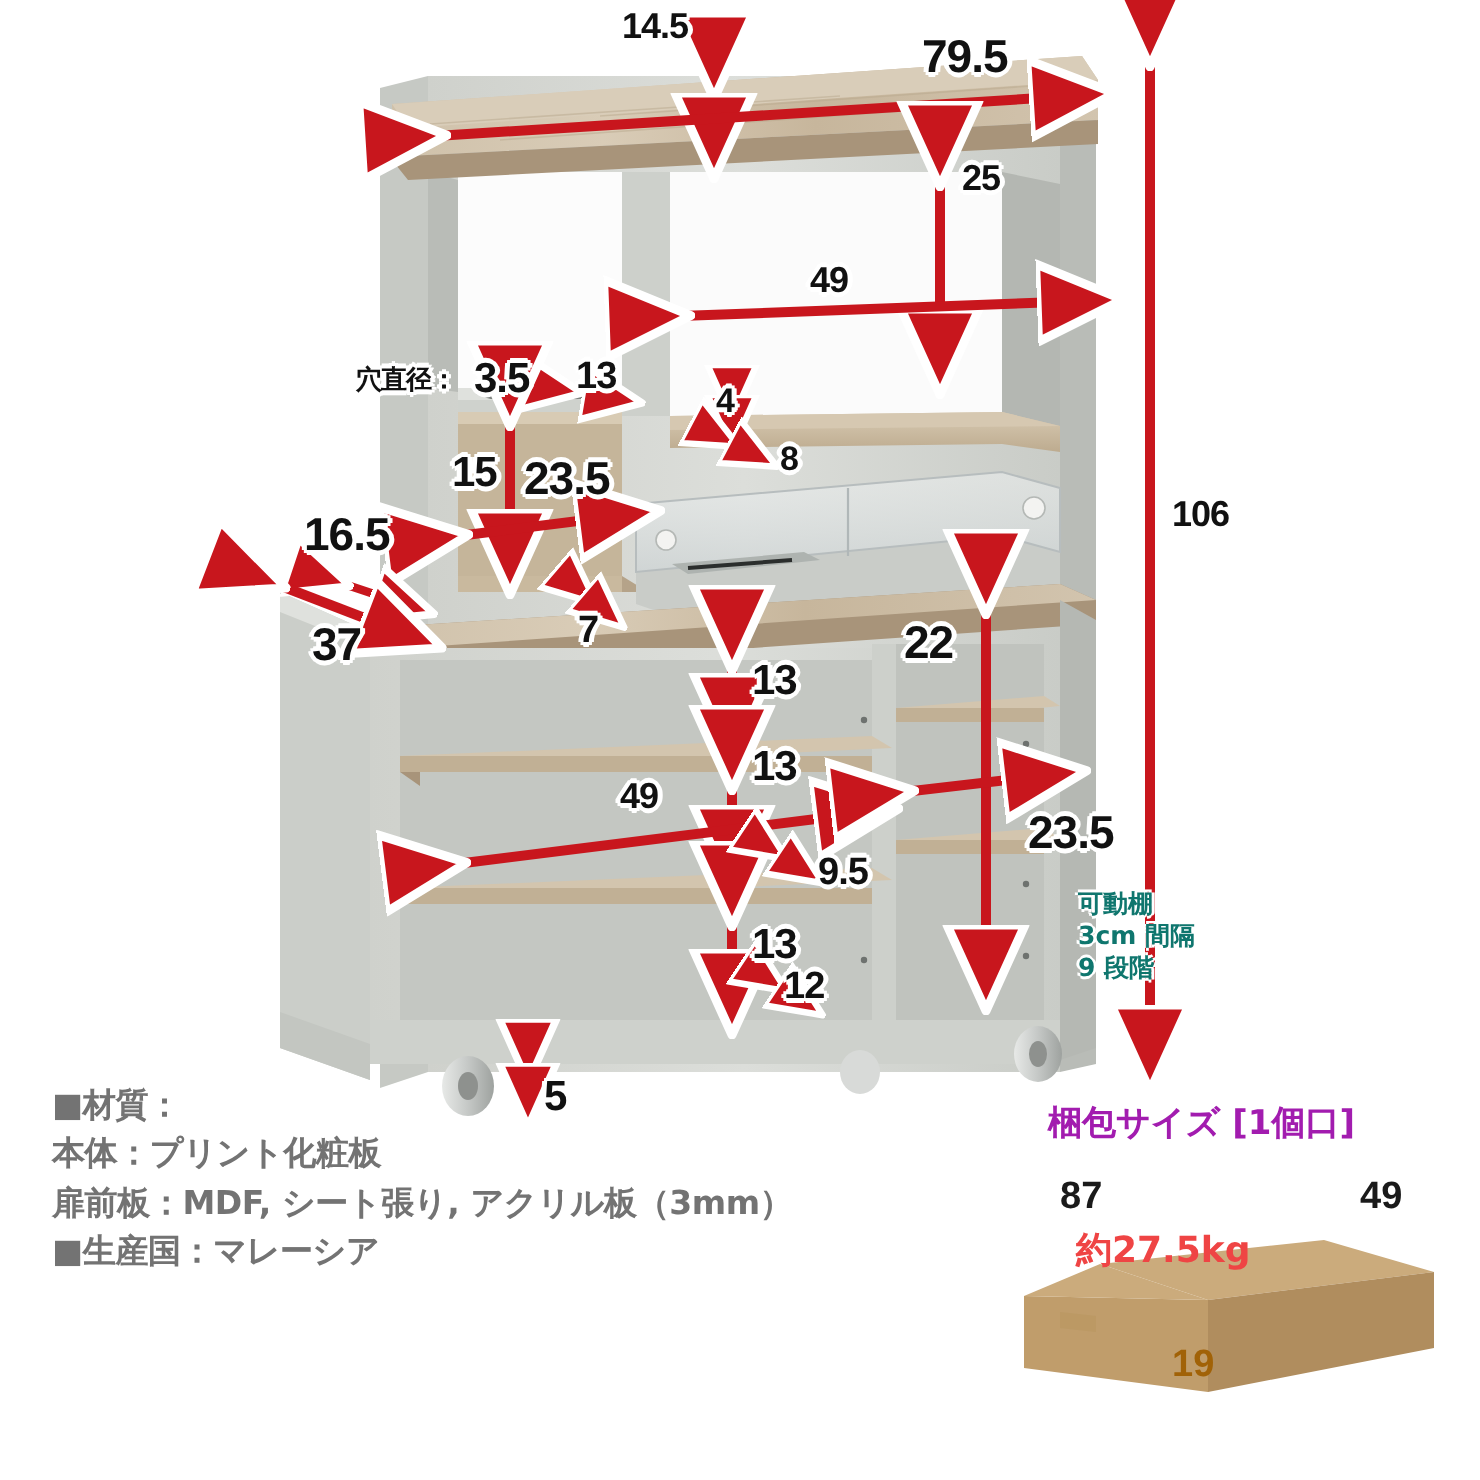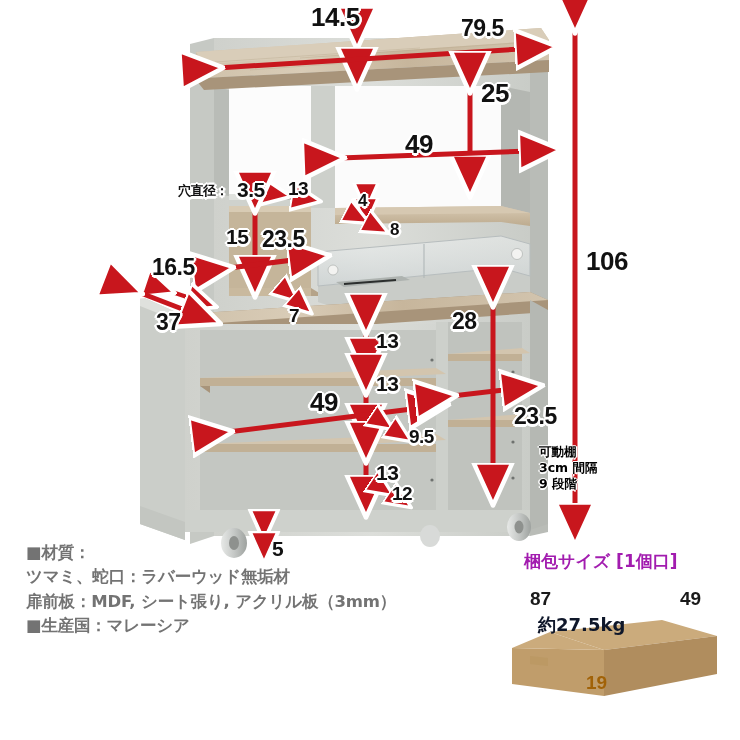--- a/index.html
+++ b/index.html
@@ -21,34 +21,34 @@
     color: #111;
     font-weight: 700;
     white-space: nowrap;
     line-height: 1;
     letter-spacing: -0.5px;
     text-shadow:
       2px 0 0 #fff, -2px 0 0 #fff, 0 2px 0 #fff, 0 -2px 0 #fff,
       1.5px 1.5px 0 #fff, -1.5px 1.5px 0 #fff, 1.5px -1.5px 0 #fff, -1.5px -1.5px 0 #fff,
       2.5px 0 0 #fff, -2.5px 0 0 #fff, 0 2.5px 0 #fff, 0 -2.5px 0 #fff;
   }
-  .dim.s26 { font-size: 26px; }
+  .dim.s26 { font-size: 18px; }
   .dim.s23 { font-size: 23px; }
   .dim.s21 { font-size: 21px; }
   .dim.s19 { font-size: 19px; }
   .dim.s17 { font-size: 17px; }
   .dim.s13 { font-size: 13px; }
   .dim.jp  { font-family: "DejaVu Sans", "Liberation Sans", sans-serif; }
 
   .note {
     position: absolute;
     font-family: "DejaVu Sans", sans-serif;
     font-size: 12.5px;
     font-weight: 700;
-    color: #000000;
+    color: #0f766e;
     line-height: 1.25;
     white-space: nowrap;
     text-shadow: 1.5px 0 0 #fff, -1.5px 0 0 #fff, 0 1.5px 0 #fff, 0 -1.5px 0 #fff;
   }
 
   
   #spec {
     position: absolute;
     left: 26px; top: 541px;
     width: 470px;
@@ -72,21 +72,21 @@
     white-space: nowrap;
   }
   #pack .pdim {
     position: absolute;
     font-family: "Liberation Sans", sans-serif;
     font-size: 19px; font-weight: 700; color: #1a1a1a;
   }
   #pack .weight {
     position: absolute; left: 38px; top: 63px;
     font-family: "DejaVu Sans", sans-serif;
-    font-size: 18px; font-weight: 700; color: #0f172a;
+    font-size: 18px; font-weight: 700; color: #ef4444;
     z-index: 5;
     white-space: nowrap;
   }
   #pack .d19 {
     position: absolute; left: 86px; top: 122px;
     font-family: "Liberation Sans", sans-serif;
     font-size: 19px; font-weight: 700; color: #a16207;
     z-index: 5;
   }
 </style>
@@ -320,33 +320,33 @@
   <div class="dim s19" style="left:289px; top:306px;">7</div>
 
   <div class="dim s21" style="left:376px; top:330px;">13</div>
   <div class="dim s21" style="left:376px; top:373px;">13</div>
   <div class="dim s21" style="left:376px; top:462px;">13</div>
 
   <div class="dim s26" style="left:310px; top:389px;">49</div>
   <div class="dim s19" style="left:409px; top:427px;">9.5</div>
   <div class="dim s19" style="left:392px; top:484px;">12</div>
 
-  <div class="dim s23" style="left:452px; top:310px;">28</div>
+  <div class="dim s23" style="left:452px; top:310px;">22</div>
   <div class="dim s23" style="left:514px; top:405px;">23.5</div>
 
   <div class="dim s21" style="left:272px; top:538px;">5</div>
   <div class="dim s26" style="left:586px; top:248px;">106</div>
 
   <div class="note" style="left:539px; top:444px;">可動棚</div>
   <div class="note" style="left:539px; top:460px;">3cm 間隔</div>
   <div class="note" style="left:539px; top:476px;">9 段階</div>
 
   <div id="spec">
     <div class="line">■材質：</div>
-    <div class="line">ツマミ、蛇口：ラバーウッド無垢材</div>
+    <div class="line">本体：プリント化粧板</div>
     <div class="line">扉前板：MDF, シート張り, アクリル板（3mm）</div>
     <div class="line">■生産国：マレーシア</div>
   </div>
 
   <div id="pack">
     <div class="title">梱包サイズ [1個口]</div>
     <div class="pdim" style="left:30px; top:38px;">87</div>
     <div class="pdim" style="left:180px; top:38px;">49</div>
 
     <svg style="position:absolute; left:12px; top:60px;" width="210" height="90" viewBox="0 0 210 90">

